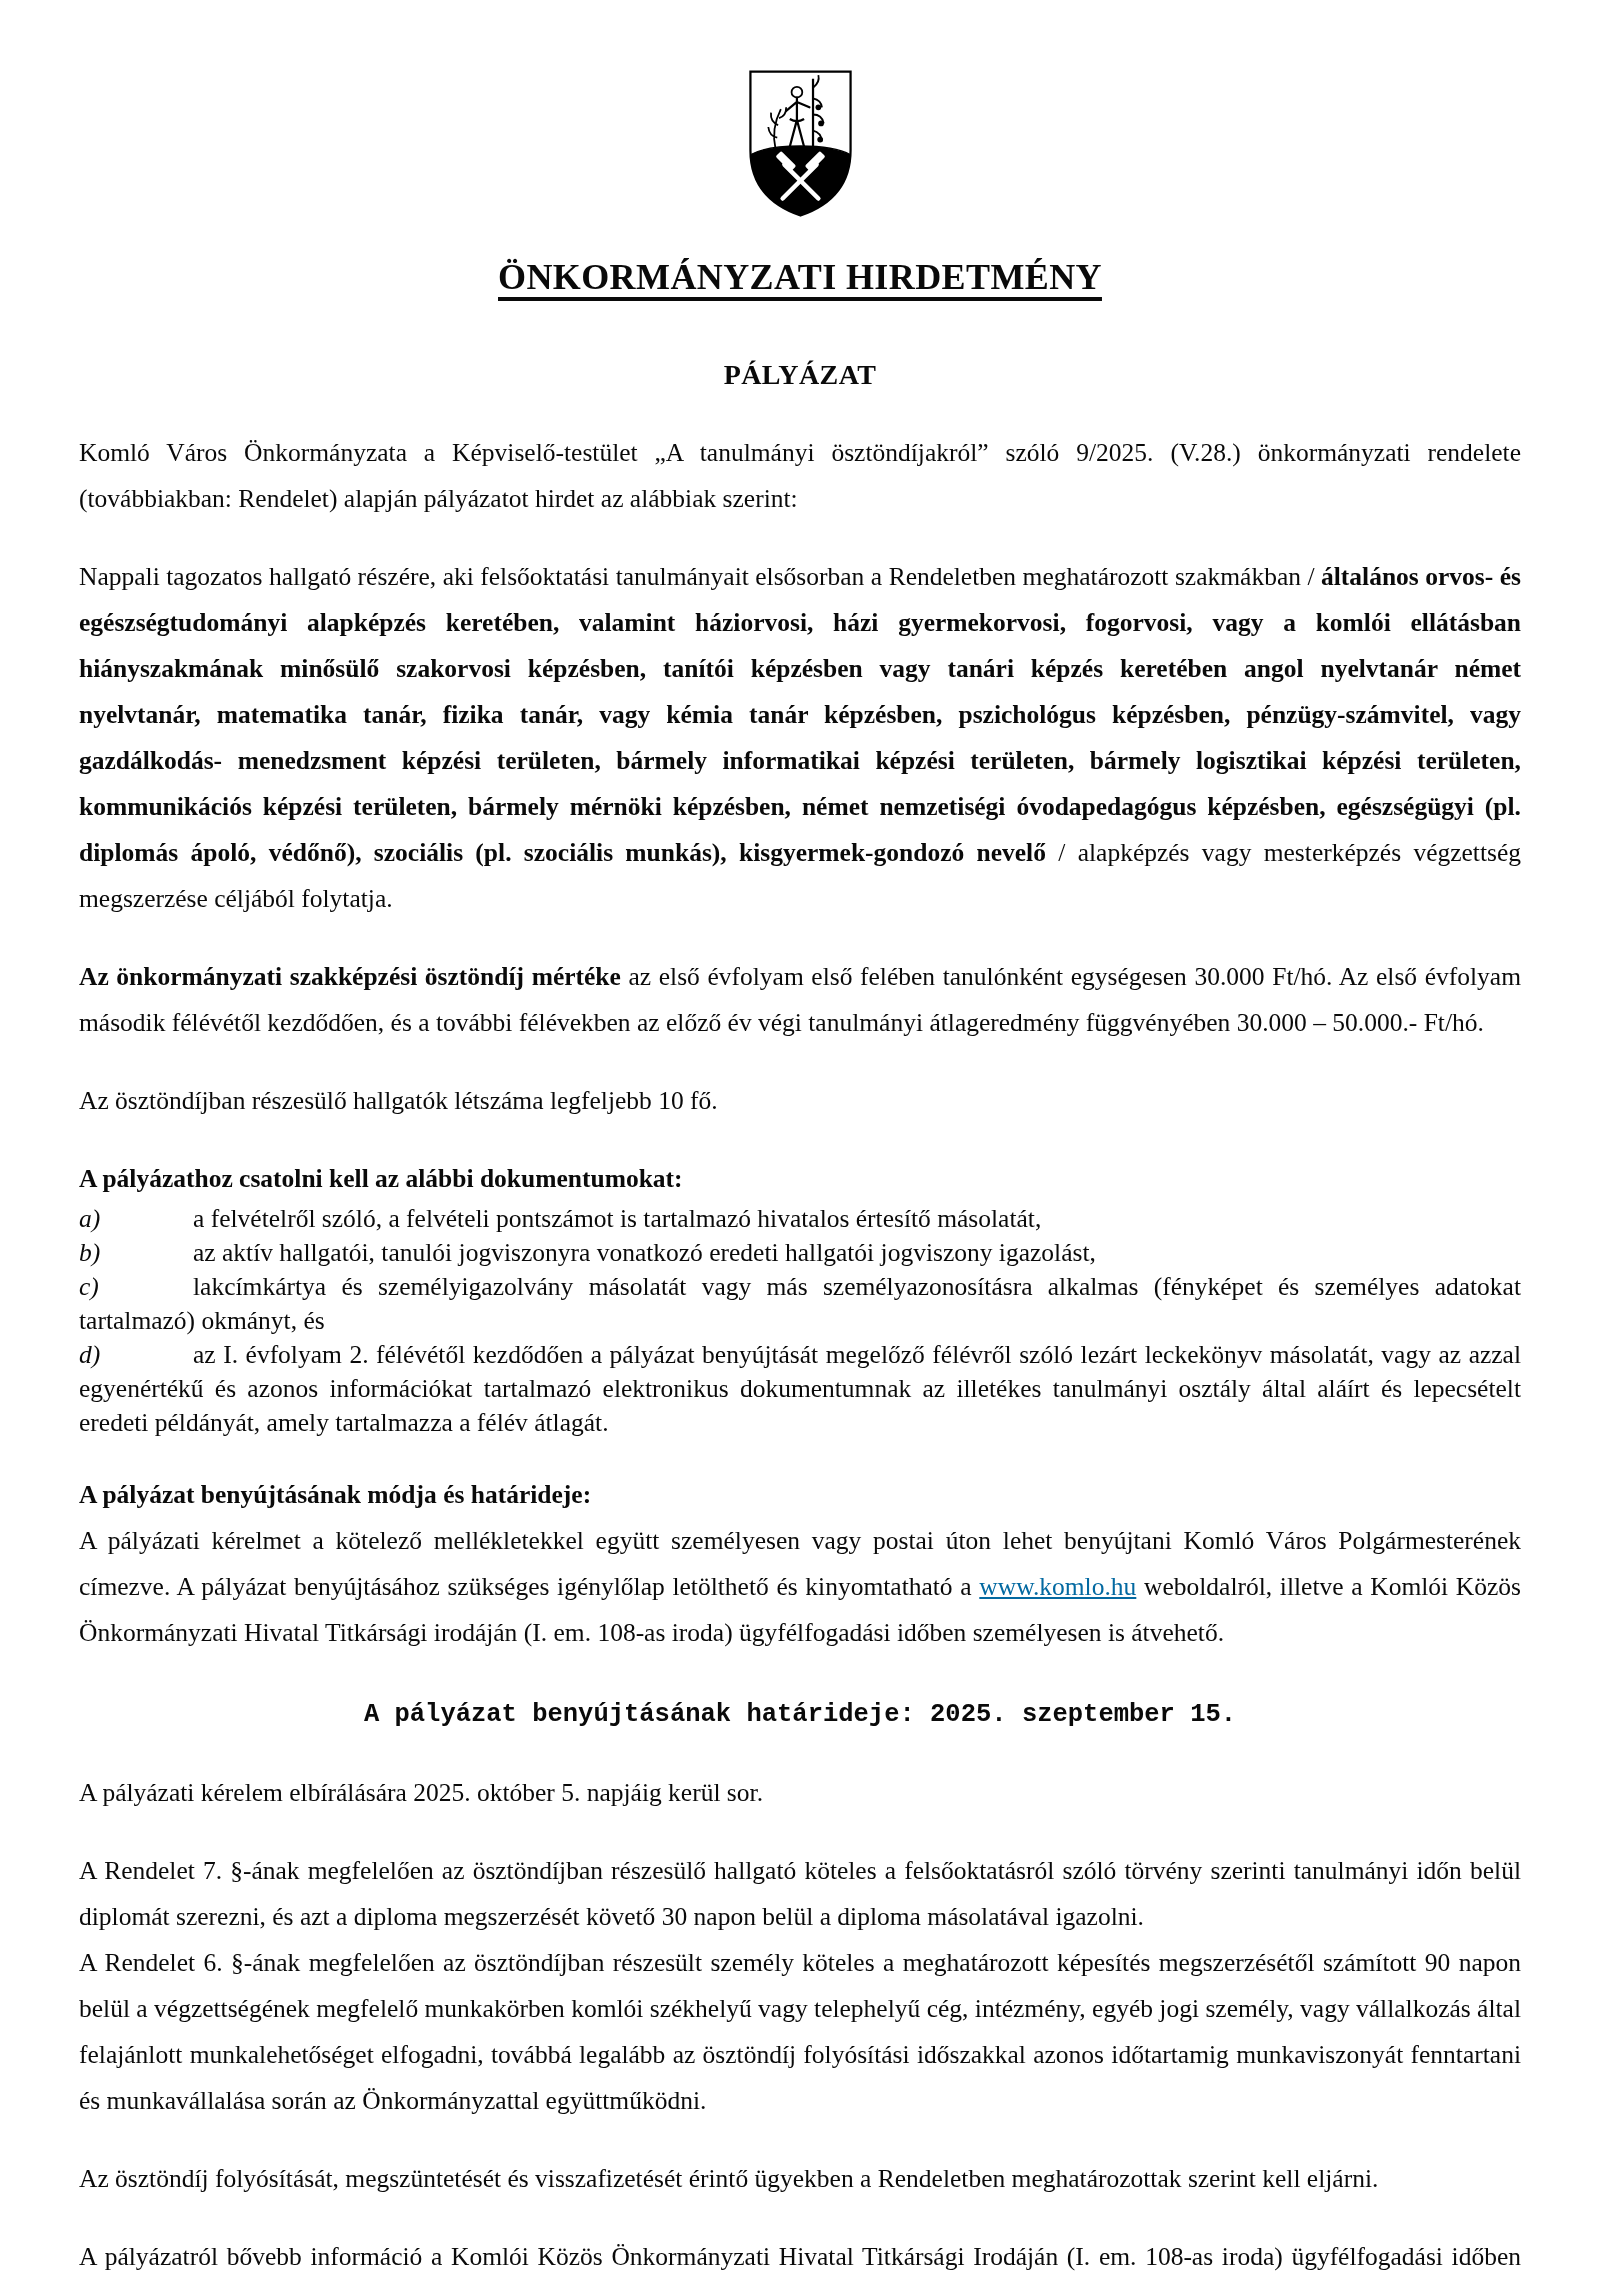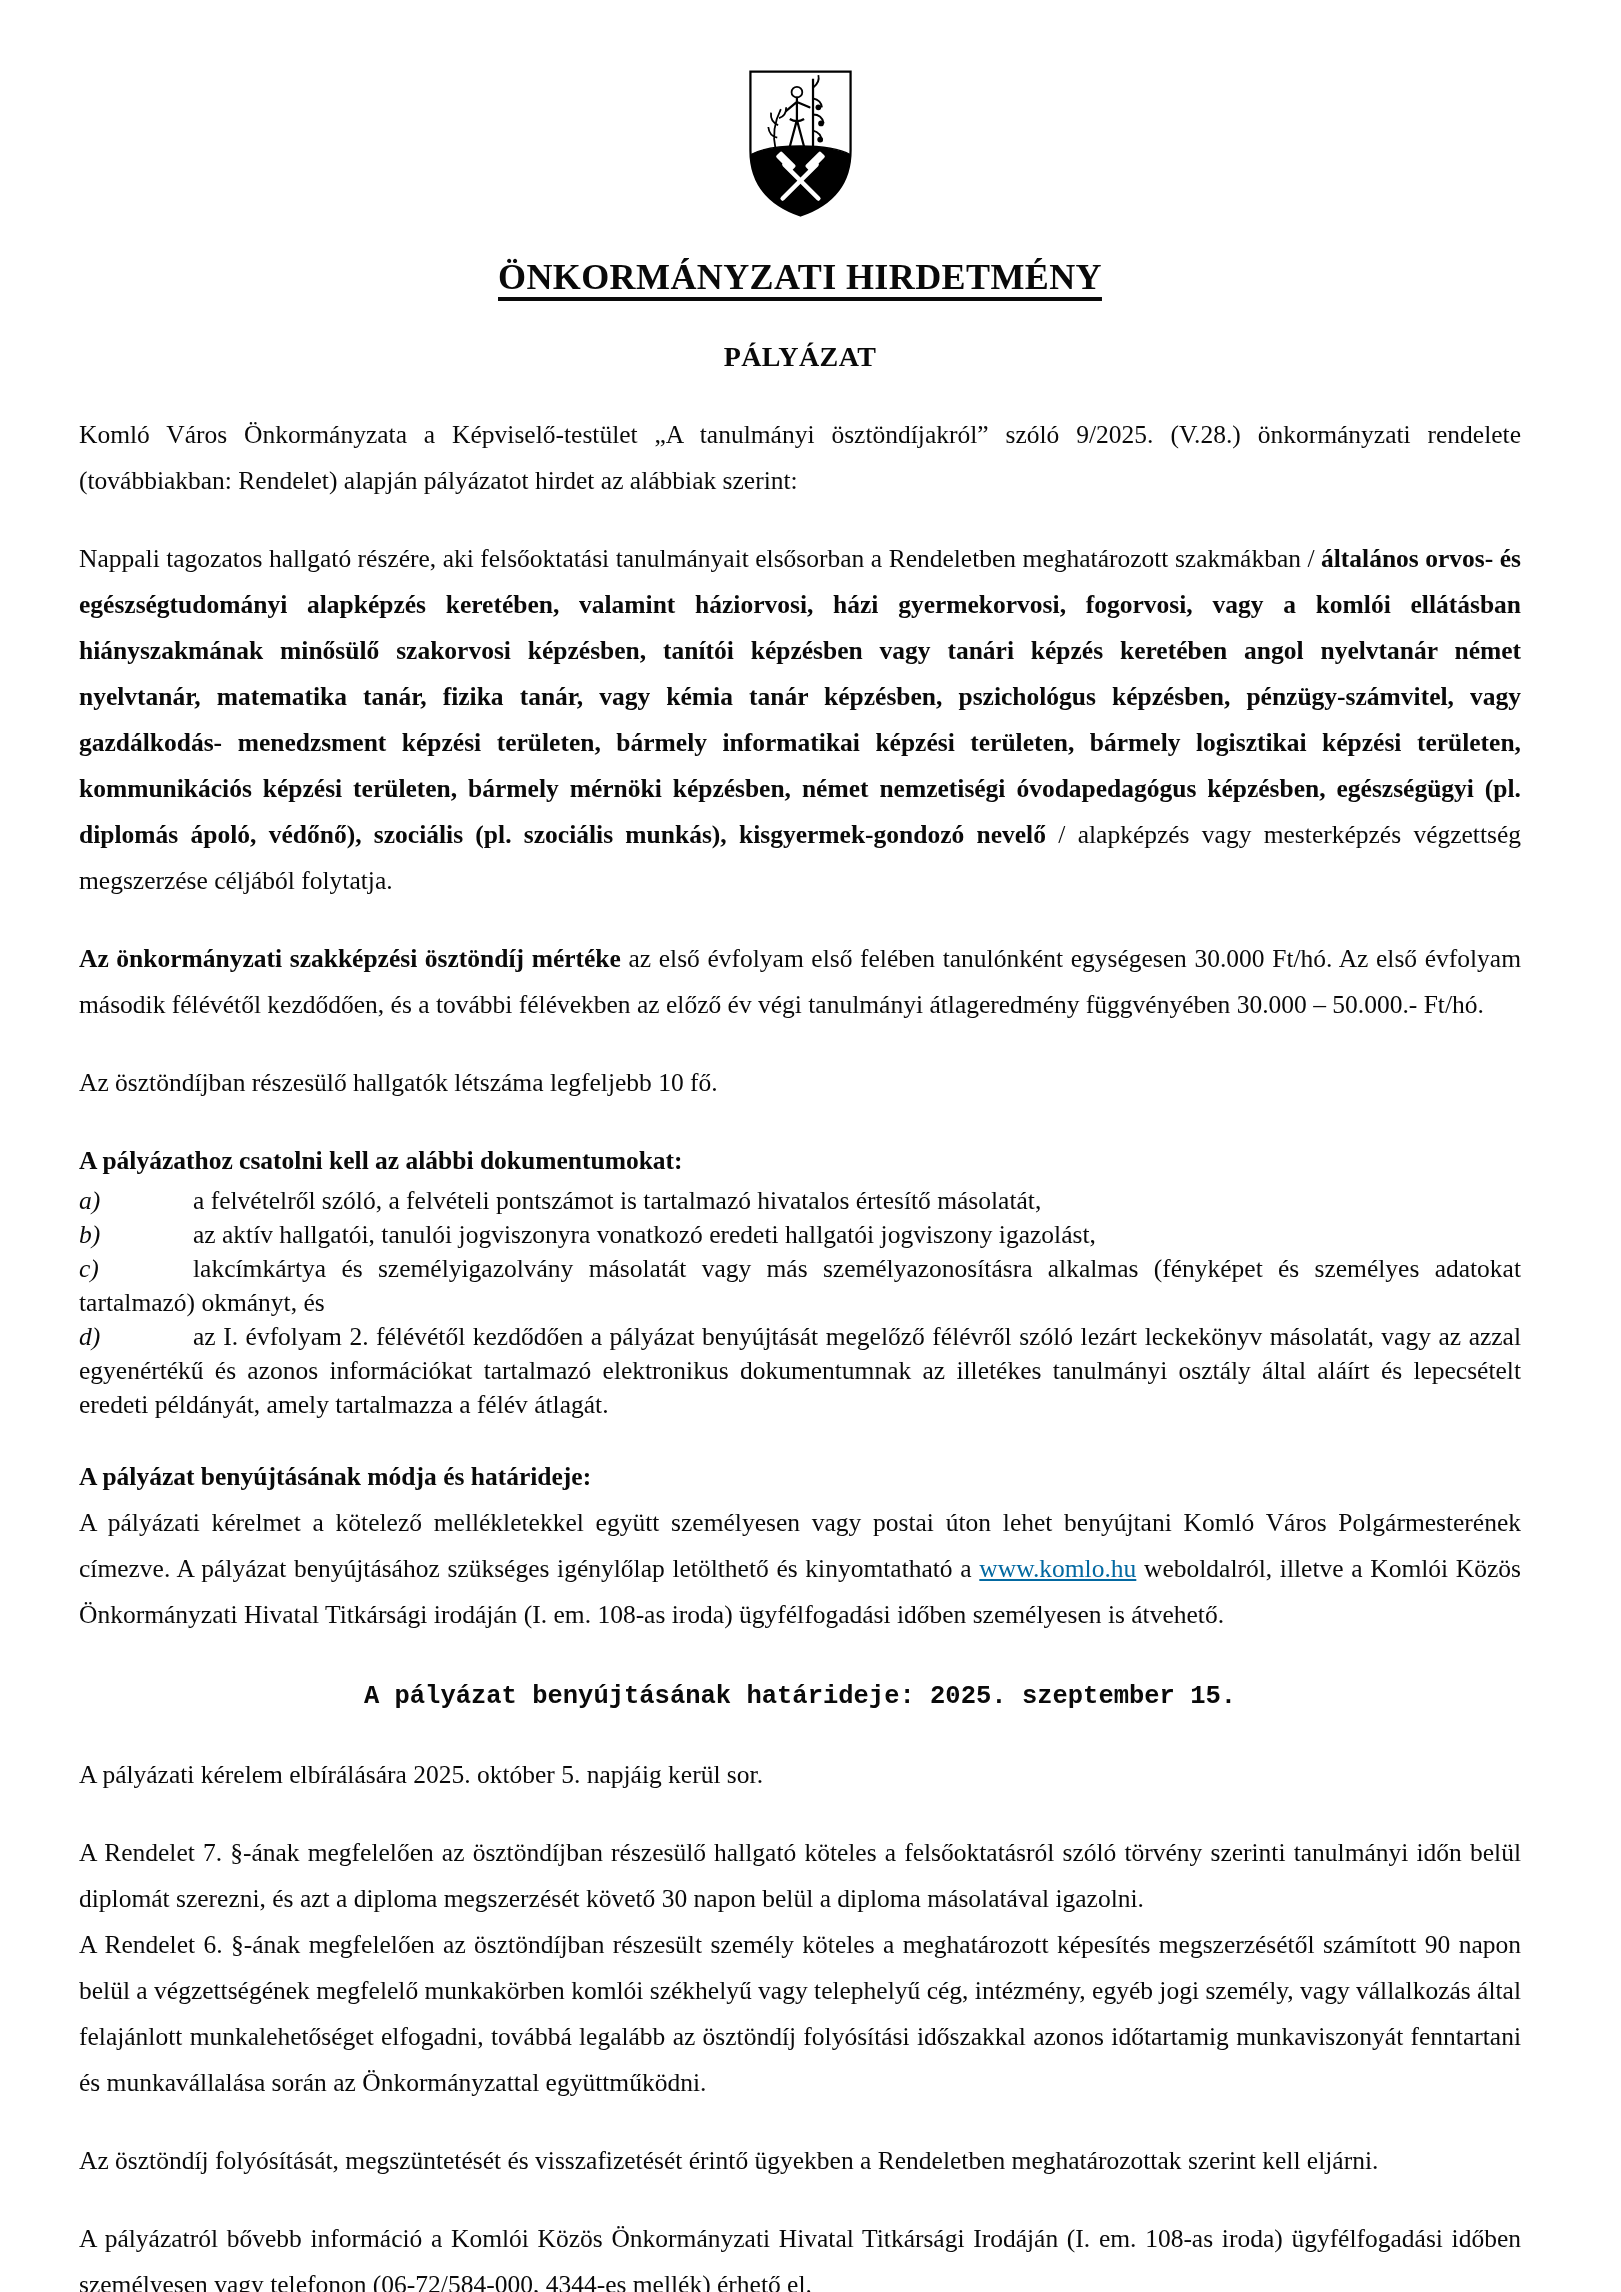--- a/index.html
+++ b/index.html
@@ -20,21 +20,21 @@
     margin: 36px 0 0 0;
     text-align: center;
     font-size: 36px;
     font-weight: bold;
     letter-spacing: 0.4px;
     text-decoration: underline;
     text-decoration-thickness: 3.6px;
     text-underline-offset: 8px;
   }
   .sub1 {
-    margin-top: 43px;
+    margin-top: 61px;
     text-align: center;
     font-size: 28px;
     font-weight: bold;
     letter-spacing: 0.4px;
   }
   .sub2 {
     margin-top: 4.5px;
     text-align: center;
     font-size: 26px;
     font-weight: bold;

